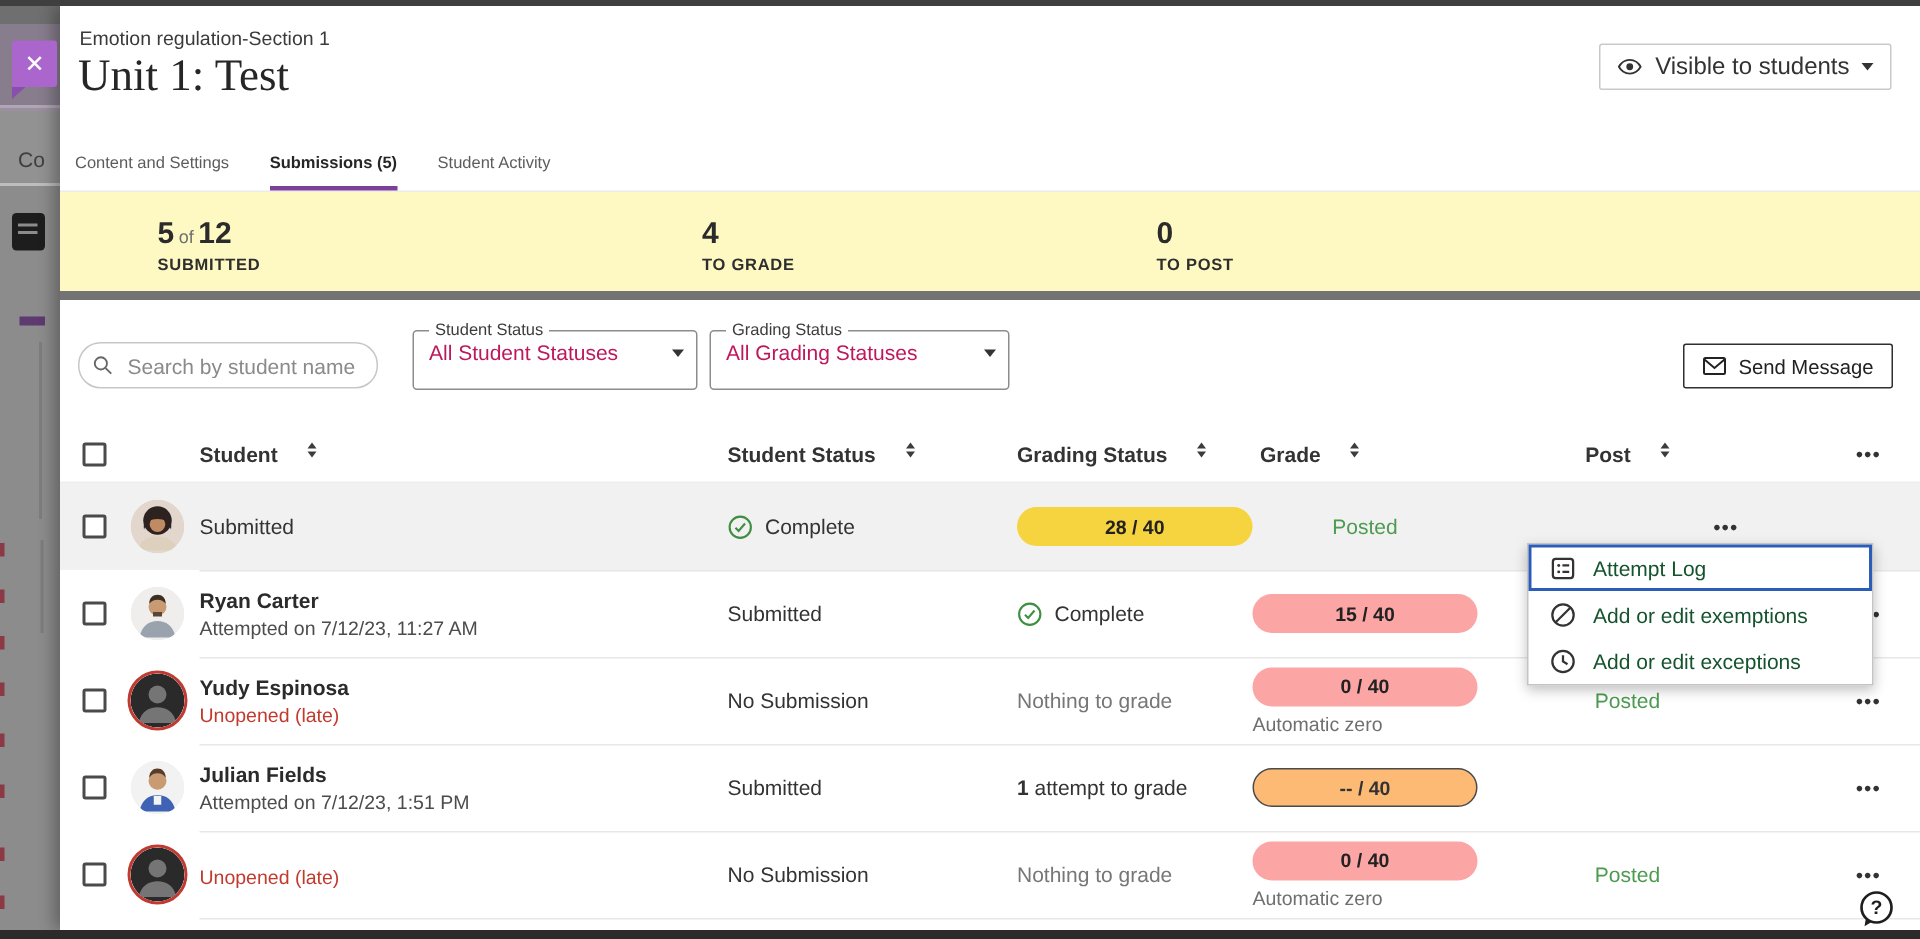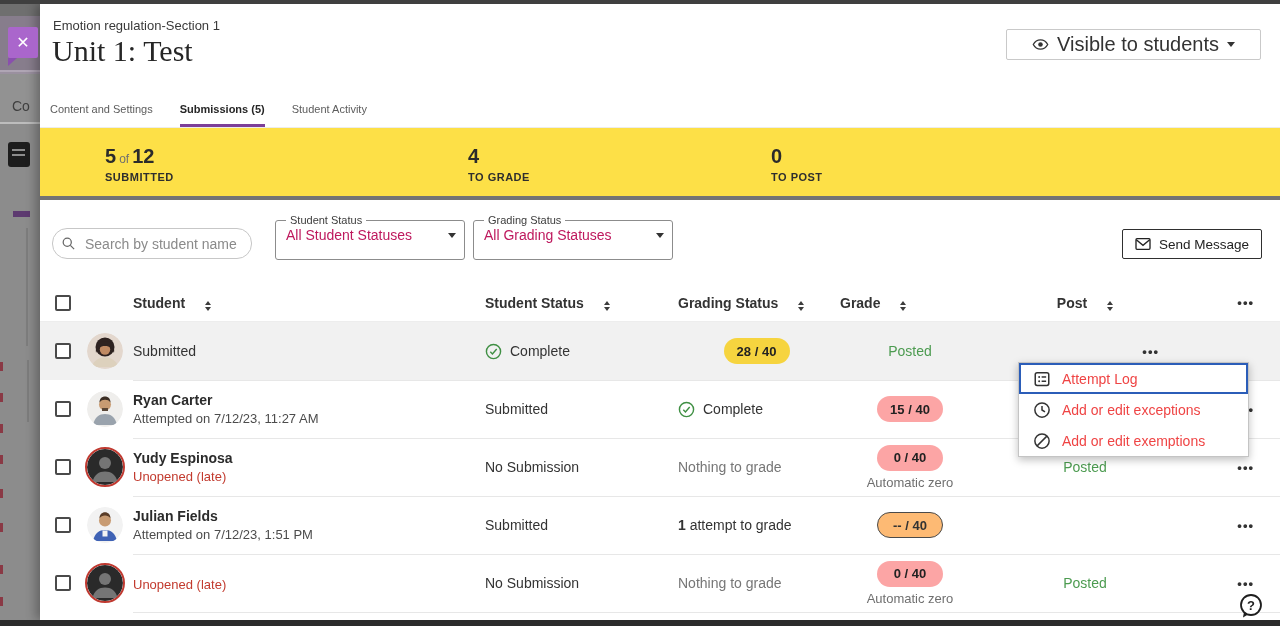--- a/index.html
+++ b/index.html
@@ -24,83 +24,83 @@
 
   .close-btn{position:absolute;left:8px;top:27px;width:30px;height:31px;background:#aa66cc;border-radius:2px;
     display:flex;align-items:center;justify-content:center;color:#fff;font-size:16px;z-index:5;cursor:pointer;}
   .close-tail{position:absolute;left:8px;top:58px;width:0;height:0;border-top:8px solid #8a4fae;border-right:9px solid transparent;z-index:5;}
 
   
   .panel{position:absolute;left:40px;top:4px;width:1240px;height:616px;background:#fff;overflow:hidden;box-shadow:-4px 0 10px rgba(0,0,0,.3);}
 
   .breadcrumb{position:absolute;left:13px;top:14px;font-size:13px;color:#3a3a3a;}
   .page-title{position:absolute;left:12px;top:30px;font-family:"Liberation Serif",serif;font-size:30px;color:#262626;}
-  .vis-btn{position:absolute;right:19px;top:25px;height:31px;display:flex;align-items:center;gap:8px;padding:0 25px;
-    border:1px solid #c9c9c9;border-radius:2px;background:#fff;font-size:20px;color:#333;cursor:pointer;}
+  .vis-btn{position:absolute;right:19px;top:25px;height:31px;display:flex;align-items:center;gap:8px;padding:0 11px;
+    border:1px solid #c9c9c9;border-radius:2px;background:#fff;font-size:16px;color:#333;cursor:pointer;}
   .caret{width:0;height:0;border-left:4px solid transparent;border-right:4px solid transparent;border-top:5px solid #333;}
 
   .tabs{position:absolute;left:0;top:86px;width:100%;height:38px;display:flex;gap:27px;padding-left:10px;border-bottom:1px solid #ececec;}
   .tab{position:relative;display:flex;align-items:center;font-size:11px;color:#5c5c5c;cursor:pointer;}
   .tab.active{color:#262626;font-weight:bold;}
   .tab.active:after{content:"";position:absolute;left:0;right:0;bottom:0;height:3px;background:#7d3f98;}
 
-  .stats{position:absolute;left:0;top:124px;width:100%;height:72px;background:#fde047;border-bottom:4px solid #737373;}
+  .stats{position:absolute;left:0;top:124px;width:100%;height:72px;background:#fef9c3;border-bottom:6px solid #737373;}
   .stat{position:absolute;top:17px;}
   .stat .nums{font-size:20px;font-weight:bold;color:#2b2b2b;}
   .stat .nums .of{font-size:12px;font-weight:normal;color:#6f6f6f;padding:0 3px;}
   .stat .lbl{font-size:11px;font-weight:bold;color:#2e2e2e;letter-spacing:.5px;margin-top:3px;}
 
   .filters{position:absolute;left:0;top:196px;width:100%;height:84px;}
   .search{position:absolute;left:12px;top:28px;width:200px;height:31px;border:1px solid #c7c7c7;border-radius:15px;display:flex;align-items:center;padding:0 8px;gap:7px;}
   .search input{border:none;outline:none;flex:1;font-size:14px;color:#333;min-width:0;}
   .search input::placeholder{color:#8a8a8a;}
   .sel{position:absolute;top:14px;height:46px;border:1px solid #8c8c8c;border-radius:3px;margin:0;padding:0 8px 6px;background:#fff;cursor:pointer;}
   .sel legend{font-size:11px;color:#3c3c3c;padding:0 4px;margin-left:2px;}
   .sel .val{display:flex;align-items:center;justify-content:space-between;font-size:14px;color:#be185d;margin-top:1px;padding-left:2px;}
   .sel-ss{left:235px;width:190px;}
   .sel-gs{left:433px;width:200px;}
   .send-btn{position:absolute;right:18px;top:29px;height:30px;display:flex;align-items:center;gap:8px;padding:0 12px;
     border:1px solid #2f2f2f;border-radius:2px;background:#fff;font-size:13.5px;color:#222;cursor:pointer;}
 
   .grid{display:grid;grid-template-columns:45px 48px 352px 193px 157px 150px 200px 95px;align-items:center;}
   .thead{position:absolute;left:0;top:280px;width:100%;height:38px;border-bottom:1px solid #ededed;font-size:14px;font-weight:bold;color:#333;}
-  .th{display:flex;align-items:flex-end;gap:20px;cursor:pointer;}
+  .th{display:flex;align-items:flex-start;gap:20px;cursor:pointer;}
   .th.center{justify-content:center;}
   .sort{display:inline-flex;flex-direction:column;gap:2px;}
   .sort i{display:block;width:0;height:0;border-left:3.5px solid transparent;border-right:3.5px solid transparent;}
   .sort .up{border-bottom:4px solid #3c3c3c;}
   .sort .dn{border-top:4px solid #3c3c3c;}
 
   .rows{position:absolute;left:0;top:318px;width:100%;}
   .trow{height:58px;position:relative;}
   .trow.hl{background:#f1f1f1;}
   .trow + .trow:before{content:"";position:absolute;left:93px;right:0;top:0;height:1px;background:#e7e7e7;}
   .cb{width:16px;height:16px;border:2px solid #4a4a4a;border-radius:2px;background:#fff;justify-self:center;cursor:pointer;}
   .avatar{width:36px;height:36px;border-radius:50%;overflow:hidden;justify-self:start;margin-left:2px;}
   .avatar.ring{width:40px;height:40px;border:2px solid #c03a31;box-shadow:inset 0 0 0 2px #fff;margin-left:0;}
   .name{font-size:14px;font-weight:bold;color:#2b2b2b;}
   .sub{font-size:13px;color:#4c4c4c;margin-top:3px;}
   .sub.late{color:#c23a2e;}
   .cell-status{font-size:14px;color:#333;}
   .cell-grading{display:flex;align-items:center;gap:8px;font-size:14px;color:#333;}
   .cell-grading.muted{color:#767676;}
   .bold1{font-weight:bold;}
-  .cell-grade{display:flex;flex-direction:column;align-items:center;}
+  .cell-grade{display:flex;flex-direction:column;}
   .pill{min-width:66px;height:26px;border-radius:13px;display:flex;align-items:center;justify-content:center;
     font-size:13px;font-weight:bold;color:#222;padding:0 12px;}
   .pill.yellow{background:#f6d43f;}
   .pill.red{background:#fca5a5;}
   .pill.outline{background:#fdba74;border:1px solid #4a4a4a;font-weight:bold;color:#333;}
   .grade-note{font-size:13px;color:#6f6f6f;margin-top:4px;}
   .cell-post{text-align:center;font-size:14px;color:#4c9b50;}
   .dots{justify-self:end;padding-right:26px;font-size:13px;font-weight:bold;letter-spacing:1px;color:#333;cursor:pointer;}
 
   .menu{position:absolute;left:978px;top:358px;width:231px;background:#fff;border:1px solid #c4c4c4;
     box-shadow:0 3px 8px rgba(0,0,0,.25);z-index:20;}
-  .mi{height:31px;display:flex;align-items:center;gap:11px;padding:0 12px;font-size:14px;color:#ef4444;border:2px solid transparent;cursor:pointer;}
+  .mi{height:31px;display:flex;align-items:center;gap:11px;padding:0 12px;font-size:14px;color:#14532d;border:2px solid transparent;cursor:pointer;}
   .mi.focus{border-color:#2b5db8;}
 
   .help{position:absolute;left:1198px;top:589px;width:26px;height:26px;cursor:pointer;z-index:30;}
 
   svg{display:block;}
 </style>
 </head>
 <body>
 
 <div class="screen">
@@ -397,33 +397,33 @@
               <line x1="11.5" y1="9.3" x2="17.5" y2="9.3" stroke="#333" stroke-width="2"></line>
               <line x1="11.5" y1="15" x2="17.5" y2="15" stroke="#333" stroke-width="2"></line>
             </svg>
         </span>
         <span>Attempt Log</span>
       </div>
       <div class="mi">
         <span>
           <svg width="18" height="18" viewBox="0 0 24 24">
               <circle cx="12" cy="12" r="9.5" fill="none" stroke="#333" stroke-width="2"></circle>
-              <path d="M12 6.5V12l4 2.5" fill="none" stroke="#333" stroke-width="2"></path>
+              <line x1="5.5" y1="18.5" x2="18.5" y2="5.5" stroke="#333" stroke-width="2"></line>
             </svg>
         </span>
-        <span>Add or edit exceptions</span>
+        <span>Add or edit exemptions</span>
       </div>
       <div class="mi">
         <span>
           <svg width="18" height="18" viewBox="0 0 24 24">
               <circle cx="12" cy="12" r="9.5" fill="none" stroke="#333" stroke-width="2"></circle>
-              <line x1="5.5" y1="18.5" x2="18.5" y2="5.5" stroke="#333" stroke-width="2"></line>
+              <path d="M12 6.5V12l4 2.5" fill="none" stroke="#333" stroke-width="2"></path>
             </svg>
         </span>
-        <span>Add or edit exemptions</span>
+        <span>Add or edit exceptions</span>
       </div>
     </div>
 
     <div class="help">
       <svg width="26" height="26" viewBox="0 0 26 26">
         <circle cx="13" cy="12" r="10" fill="#fff" stroke="#1e1e1e" stroke-width="1.8"></circle>
         <polygon points="6,19 10,21.5 5,24.5" fill="#1e1e1e"></polygon>
         <text x="13" y="16.5" text-anchor="middle" font-size="13" font-weight="bold" fill="#1e1e1e">?</text>
       </svg>
     </div>

